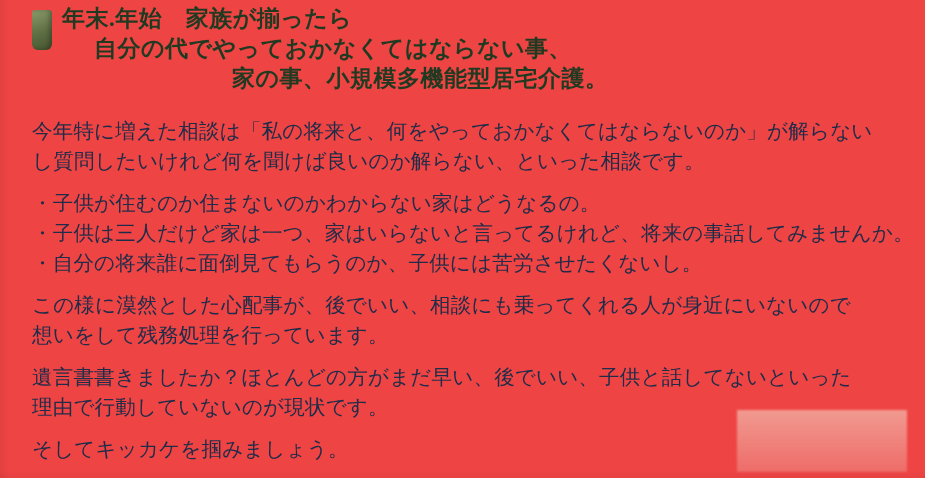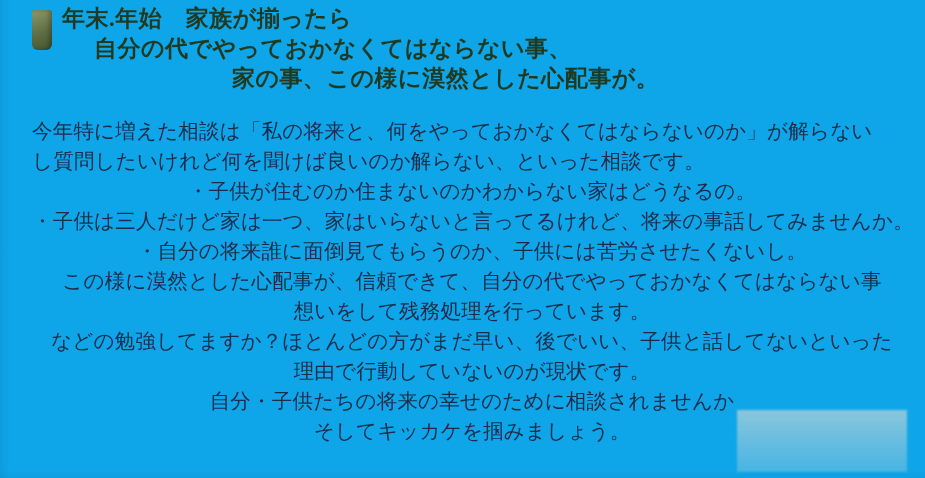--- a/index.html
+++ b/index.html
@@ -11,21 +11,21 @@
     width: 925px;
     height: 478px;
     overflow: hidden;
     font-family: "Liberation Serif", "DejaVu Serif", serif;
     color: #1a1a1a;
   }
   .page {
     position: relative;
     width: 925px;
     height: 478px;
-    background: #0ea5e9;
+    background: #ef4444;
   }
 
   
   .leaf-mark {
     position: absolute;
     left: 32px;
     top: 10px;
     width: 20px;
     height: 40px;
     background: linear-gradient(160deg, #8a9a6a 0%, #5f6f44 55%, #45552f 100%);
@@ -58,22 +58,21 @@
     width: 880px;
     color: #1c2c49;
     font-size: 20.5px;
     line-height: 30px;
     letter-spacing: 0.2px;
   }
   .para {
     margin: 0 0 0 0;
   }
   .para + .para {
-    margin-top: 0px;
-    text-align: center;
+    margin-top: 12px;
   }
   .para .ln {
     white-space: nowrap;
     display: block;
   }
 
   
   .watermark {
     position: absolute;
     right: 18px;
@@ -100,48 +99,47 @@
 
 <div class="page">
 
   <div class="edge-left"></div>
 
   <div class="leaf-mark"></div>
 
   <div class="headline">
     <div class="hl-line l1">年末.年始　家族が揃ったら</div>
     <div class="hl-line l2">自分の代でやっておかなくてはならない事、</div>
-    <div class="hl-line l3">家の事、この様に漠然とした心配事が。</div>
+    <div class="hl-line l3">家の事、小規模多機能型居宅介護。</div>
   </div>
 
   <div class="body-copy">
 
     <div class="para">
       <span class="ln">今年特に増えた相談は「私の将来と、何をやっておかなくてはならないのか」が解らない</span>
       <span class="ln">し質問したいけれど何を聞けば良いのか解らない、といった相談です。</span>
     </div>
 
     <div class="para">
       <span class="ln">・子供が住むのか住まないのかわからない家はどうなるの。</span>
       <span class="ln">・子供は三人だけど家は一つ、家はいらないと言ってるけれど、将来の事話してみませんか。</span>
       <span class="ln">・自分の将来誰に面倒見てもらうのか、子供には苦労させたくないし。</span>
     </div>
 
     <div class="para">
-      <span class="ln">この様に漠然とした心配事が、信頼できて、自分の代でやっておかなくてはならない事</span>
+      <span class="ln">この様に漠然とした心配事が、後でいい、相談にも乗ってくれる人が身近にいないので</span>
       <span class="ln">想いをして残務処理を行っています。</span>
     </div>
 
     <div class="para">
-      <span class="ln">などの勉強してますか？ほとんどの方がまだ早い、後でいい、子供と話してないといった</span>
+      <span class="ln">遺言書書きましたか？ほとんどの方がまだ早い、後でいい、子供と話してないといった</span>
       <span class="ln">理由で行動していないのが現状です。</span>
     </div>
 
     <div class="para">
-      <span class="ln">自分・子供たちの将来の幸せのために相談されませんか</span>
       <span class="ln">そしてキッカケを掴みましょう。</span>
     </div>
 
   </div>
 
   <div class="watermark"></div>
   <div class="edge-bottom"></div>
 
 </div>
 

